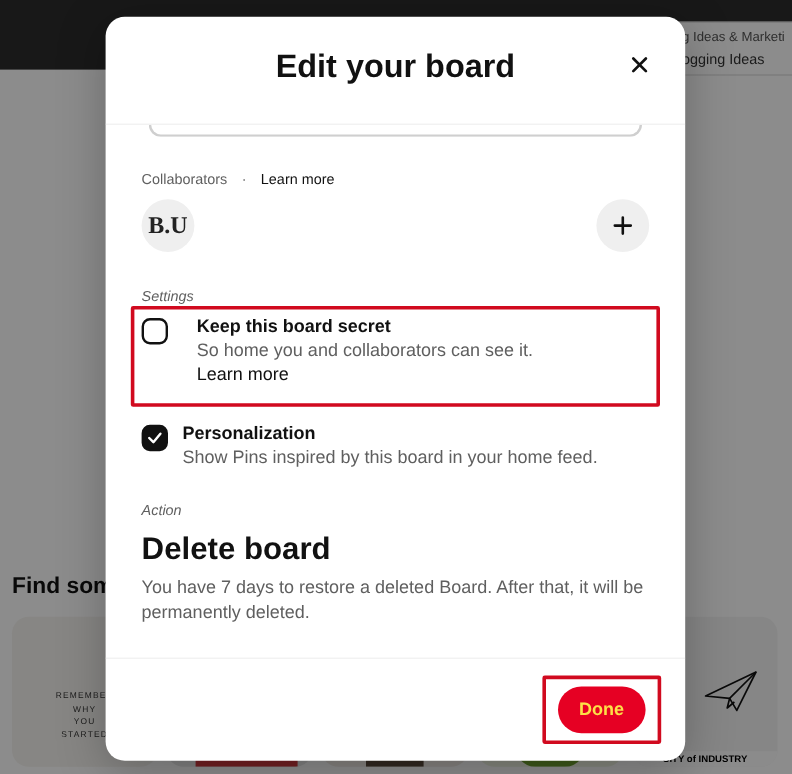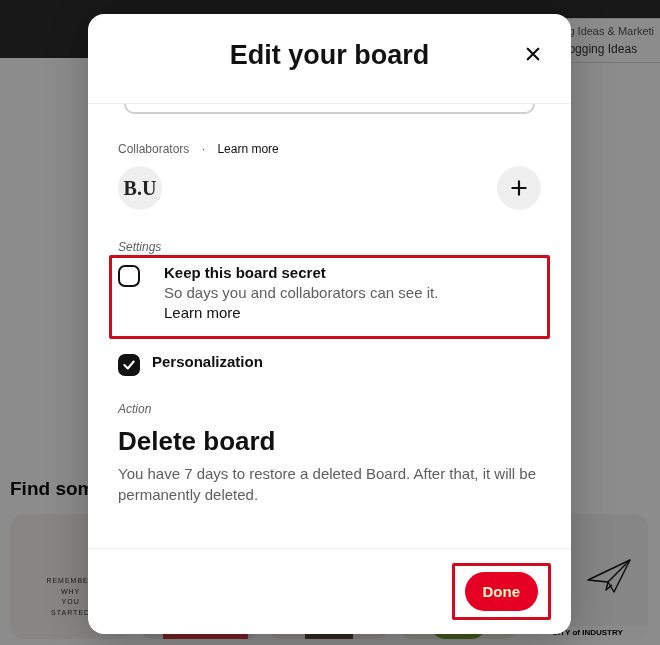--- a/index.html
+++ b/index.html
@@ -46,21 +46,21 @@
     .checkbox.checked { background: #111; }
     .checkbox.checked svg { width: 14px; height: 14px; color: #fff; }
     .setting-text { flex: 1; }
     .setting-title { font-size: 15px; font-weight: 600; color: #111; margin-bottom: 2px; }
     .setting-sub { font-size: 15px; color: #5f5f5f; line-height: 1.35; }
     .setting-sub .learn-link { color: #111; }
     .action-title { font-size: 26px; font-weight: 700; color: #111; margin-bottom: 6px; cursor: pointer; }
     .action-sub { font-size: 15px; color: #5f5f5f; line-height: 1.4; }
     .modal-footer { border-top: 1px solid #efefef; padding: 14px 20px; display: flex; justify-content: flex-end; }
     .done-wrap { border: 3px solid #d10a1f; padding: 6px 10px; border-radius: 2px; }
-    .done-btn { background: #e60023; color: #fef9c3; border: none; border-radius: 22px; padding: 11px 18px; font-size: 15px; font-weight: 700; cursor: pointer; }
+    .done-btn { background: #e60023; color: #fde047; border: none; border-radius: 22px; padding: 11px 18px; font-size: 15px; font-weight: 700; cursor: pointer; }
     
     .modal-body::-webkit-scrollbar { width: 8px; }
     .modal-body::-webkit-scrollbar-thumb { background: #c0c0c0; border-radius: 4px; }
     .spacer-lg { height: 6px;}
   </style>
 </head>
 <body>
 
 <div class="backdrop">
   <div class="topbar">
@@ -131,33 +131,34 @@
           </button>
         </div>
 
         <div class="section-label">Settings</div>
 
         <div class="setting-row setting-highlight">
           <div class="checkbox"></div>
           <div class="setting-text">
             <div class="setting-title">Keep this board secret</div>
             <div class="setting-sub">
-              <span>So days you and collaborators can see it. </span><a class="learn-link">Learn more</a>
+              <span>So home you and collaborators can see it. </span><a class="learn-link">Learn more</a>
             </div>
           </div>
         </div>
 
         <div class="setting-row">
           <div class="checkbox checked">
             <svg viewBox="0 0 24 24" fill="none" stroke="currentColor" stroke-width="3.5" stroke-linecap="round" stroke-linejoin="round">
                 <path d="M4 12 L10 18 L20 6"></path>
               </svg>
           </div>
           <div class="setting-text">
             <div class="setting-title">Personalization</div>
+            <div class="setting-sub">Show Pins inspired by this board in your home feed.</div>
           </div>
         </div>
 
         <div class="spacer-lg"></div>
         <div class="section-label">Action</div>
 
         <div>
           <div class="action-title">Delete board</div>
           <div class="action-sub">You have 7 days to restore a deleted Board. After that, it will be permanently deleted.</div>
         </div>

